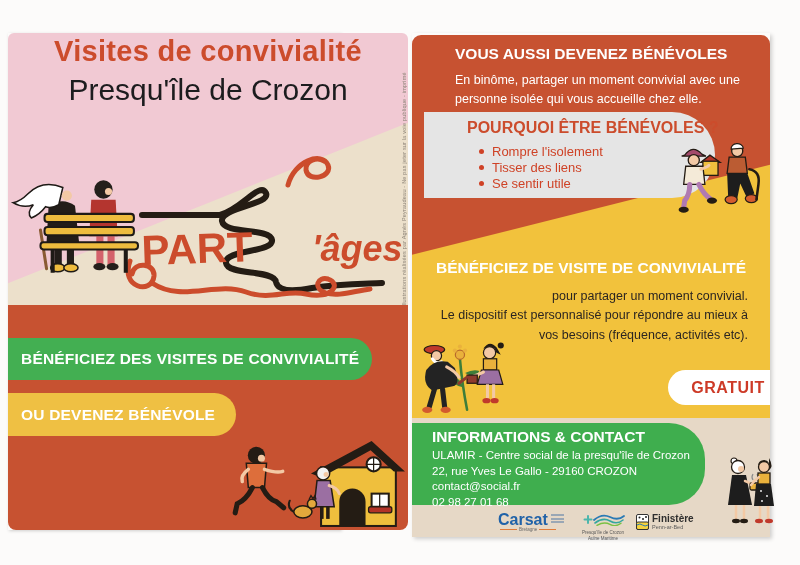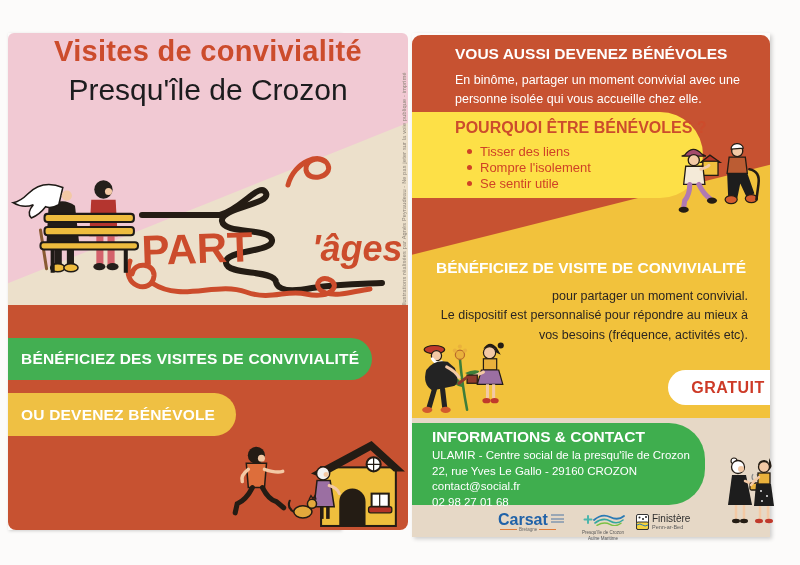--- a/index.html
+++ b/index.html
@@ -22,21 +22,21 @@
   .pill-yellow { top:88px; width:228px; height:43px; background:#efc043; border-radius:0 22px 22px 0; }
   .house { position:absolute; left:214px; top:128px; width:184px; height:96px; }
 
   
   .page-right { position:absolute; left:412px; top:33px; width:358px; height:504px; box-shadow:2px 2px 4px rgba(0,0,0,.18); }
   .hero { position:absolute; left:0; top:2px; width:358px; height:383px; background:#c75231; border-radius:9px 9px 0 0; overflow:hidden; }
   .hero-yellow { position:absolute; inset:0; background:#f2c23c; clip-path:polygon(0 57.4%, 100% 33.9%, 100% 100%, 0 100%); }
   .vol-heading { position:absolute; left:43px; top:10px; font-size:15.5px; font-weight:bold; color:#fff; white-space:nowrap; }
   .vol-body { position:absolute; left:43px; top:36px; font-size:12.5px; color:#fff; line-height:1.5; }
   .vol-body div { white-space:nowrap; }
-  .why-box { position:absolute; left:0; top:77px; width:291px; height:86px; background:#fde047; border-radius:0 43px 43px 0; }
+  .why-box { position:absolute; left:12px; top:77px; width:291px; height:86px; background:#e5e5e5; border-radius:0 43px 43px 0; }
   .why-heading { position:absolute; left:43px; top:7px; font-size:16px; font-weight:bold; color:#cc4c2c; white-space:nowrap; }
   .bullets { position:absolute; left:55px; top:31px; }
   .bullet { display:flex; align-items:center; height:16px; font-size:13px; color:#cf4226; white-space:nowrap; }
   .bullet .dot { width:5px; height:5px; border-radius:50%; background:#cf4226; margin-right:8px; flex:0 0 auto; }
   .walkers { position:absolute; left:252px; top:104px; width:102px; height:99px; }
   .ben-heading { position:absolute; left:0; top:224px; width:100%; text-align:center; font-size:15.5px; font-weight:bold; color:#fff; white-space:nowrap; }
   .ben-lines { position:absolute; left:0; top:252px; width:100%; padding-right:22px; text-align:right; font-size:12.5px; color:#2b2521; line-height:1.55; }
   .ben-lines div { white-space:nowrap; }
   .garden { position:absolute; left:2px; top:288px; width:98px; height:94px; }
   .gratuit { position:absolute; left:256px; top:335px; width:120px; height:35px; background:#fff; border-radius:18px; display:flex; align-items:center; justify-content:center; font-size:16px; font-weight:bold; color:#cd3a27; letter-spacing:.5px; }
@@ -50,21 +50,21 @@
   .carsat { position:absolute; left:86px; top:0; display:flex; align-items:flex-start; }
   .carsat-name { font-size:16px; font-weight:bold; color:#2062a8; line-height:1; }
   .carsat-lines { margin-left:3px; margin-top:2px; }
   .carsat-lines i { display:block; width:13px; height:2px; background:#9aa7b5; margin-bottom:1.5px; }
   .carsat-sub { position:absolute; left:86px; top:15px; width:60px; display:flex; align-items:center; justify-content:center; font-size:4.5px; color:#6b6b6b; }
   .carsat-sub .dash { flex:1; height:1px; background:#e07b39; margin:0 2px; }
   .crozon { position:absolute; left:168px; top:0; text-align:center; }
   .crozon-text { font-size:4.5px; color:#555; line-height:1.3; }
   .finistere { position:absolute; left:224px; top:2px; display:flex; align-items:center; }
   .fin-text { margin-left:3px; }
-  .fin-name { font-size:10px; font-weight:normal; color:#2e2e2e; line-height:1; }
+  .fin-name { font-size:10px; font-weight:bold; color:#2e2e2e; line-height:1; }
   .fin-sub { font-size:5.5px; color:#5a5a5a; }
 </style>
 </head>
 <body>
 
 <div class="canvas">
 
   <div class="page-left">
     <div class="pl-top">
       <div class="pl-beige"></div>
@@ -152,25 +152,25 @@
       <div class="vol-body">
         <div>En binôme, partager un moment convivial avec une</div>
         <div>personne isolée qui vous accueille chez elle.</div>
       </div>
 
       <div class="why-box">
         <div class="why-heading">POURQUOI ÊTRE BÉNÉVOLES ?</div>
         <div class="bullets">
           <div class="bullet">
               <span class="dot"></span>
-              <span>Tisser des liens</span>
+              <span>Rompre l'isolement</span>
             </div>
           <div class="bullet">
               <span class="dot"></span>
-              <span>Rompre l'isolement</span>
+              <span>Tisser des liens</span>
             </div>
           <div class="bullet">
               <span class="dot"></span>
               <span>Se sentir utile</span>
             </div>
         </div>
       </div>
 
       <svg class="walkers" viewBox="0 0 100 98">
         <path d="M36,23 l9,-7 10,7 z" fill="#b23327" stroke="#241c14" stroke-width="1.3"></path>

